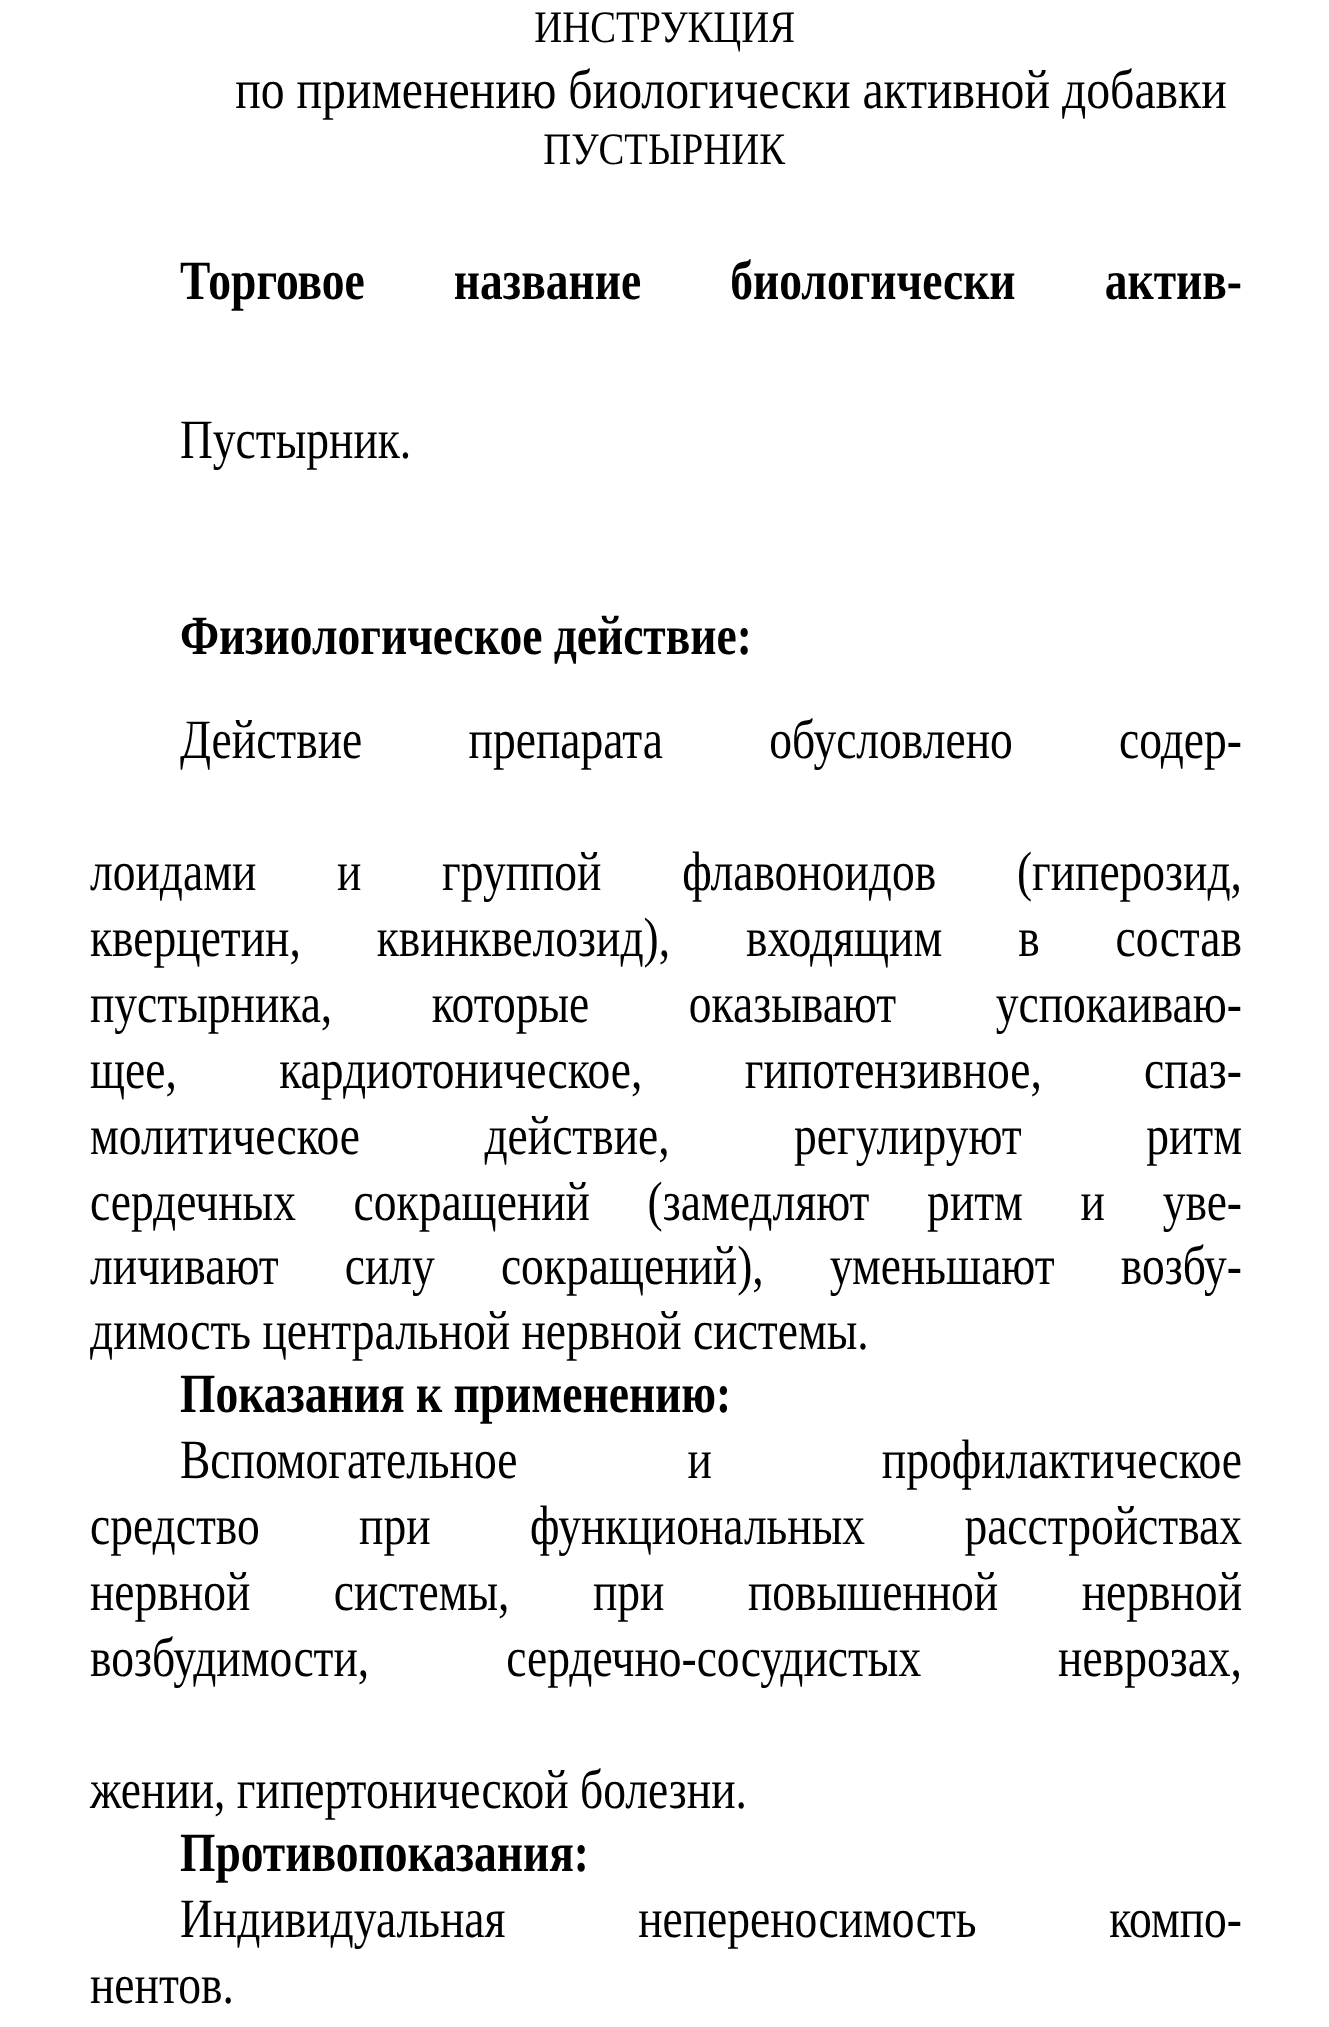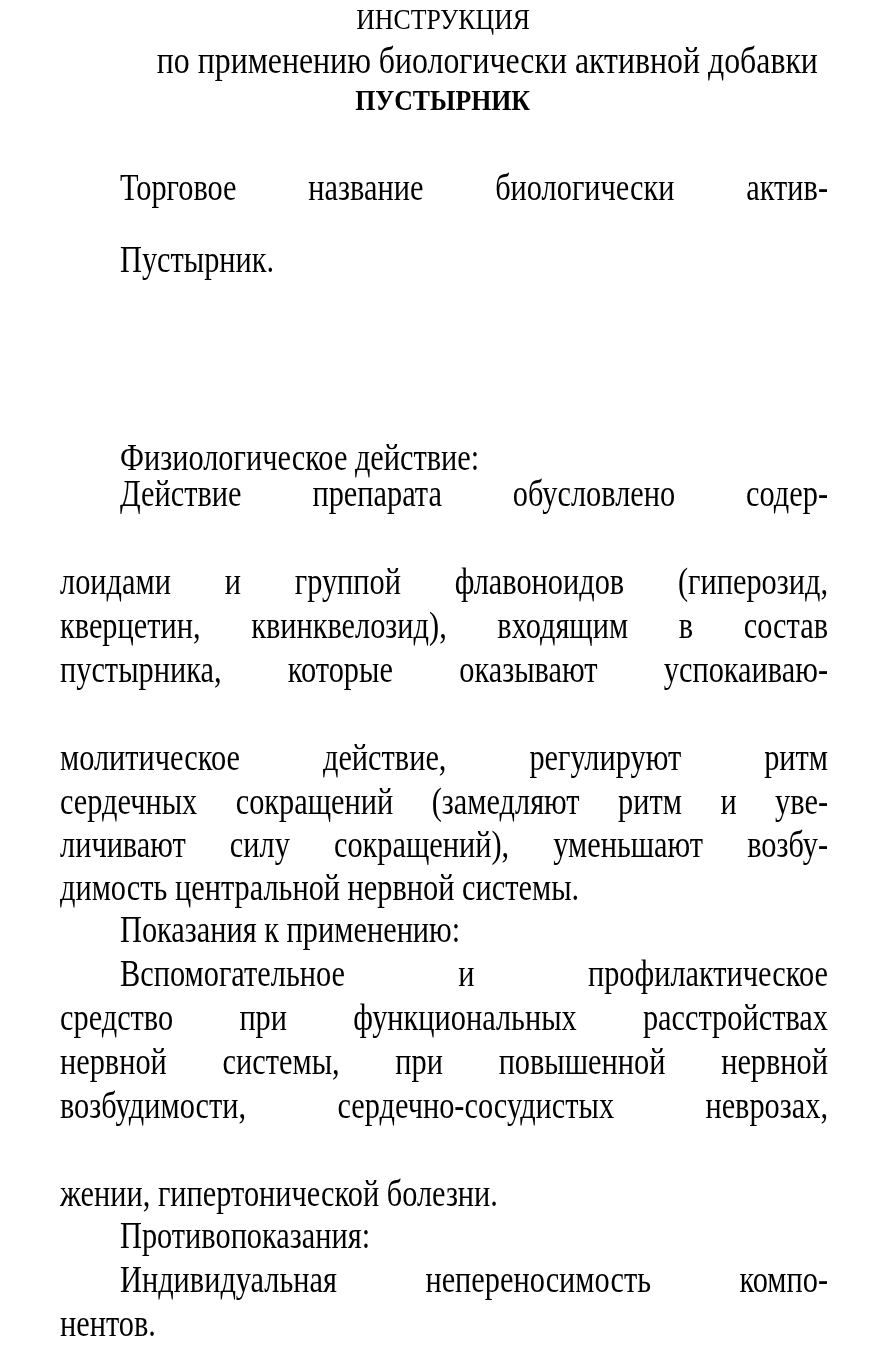--- a/index.html
+++ b/index.html
@@ -29,21 +29,21 @@
       text-align: center;
       white-space: nowrap;
     }
     .hdr span {
       display: inline-block;
       transform: scaleX(0.86);
       transform-origin: center top;
     }
     .hdr-title { top: 4px; font-size: 30px; line-height: 30px; }
     .hdr-sub { top: 46px; font-size: 37px; line-height: 30px; margin-left: 44px; }
-    .hdr-name { top: 85px; font-size: 30px; line-height: 30px; font-weight: bold; }
+    .hdr-name { top: 85px; font-size: 30px; line-height: 30px; font-weight: normal; }
 
     .ln {
       position: absolute;
       left: 60px;
       width: 768px;
       height: 44px;
       font-size: 37px;
       line-height: 44px;
       white-space: nowrap;
     }
@@ -51,40 +51,41 @@
     .ln .inner {
       display: inline-block;
       transform-origin: left top;
       transform: scaleX(0.82);
       width: calc(100% / 0.82);
       text-align-last: justify;
       text-align: justify;
       white-space: normal;
     }
     .ln.last .inner { text-align-last: left; }
-    .ln.bold { font-weight: normal; }
+    .ln.bold { font-weight: bold; }
   </style>
 </head>
 <body>
 
 <div class="page">
 
   <div class="hdr hdr-title"><span>ИНСТРУКЦИЯ</span></div>
   <div class="hdr hdr-sub"><span>по применению биологически активной добавки</span></div>
   <div class="hdr hdr-name"><span>ПУСТЫРНИК</span></div>
 
   <div class="ln indent bold" style="top:166px"><span class="inner">Торговое название биологически актив-</span></div>
-  <div class="ln indent last" style="top:238px"><span class="inner">Пустырник.</span></div>
+  <div class="ln indent last" style="top:272px"><span class="inner">Пустырник.</span></div>
 
 
-  <div class="ln indent bold last" style="top:436px"><span class="inner">Физиологическое действие:</span></div>
+  <div class="ln indent bold last" style="top:403px"><span class="inner">Физиологическое действие:</span></div>
   <div class="ln indent" style="top:472px"><span class="inner">Действие препарата обусловлено содер-</span></div>
   <div class="ln" style="top:560px"><span class="inner">лоидами и группой флавоноидов (гиперозид,</span></div>
   <div class="ln" style="top:604px"><span class="inner">кверцетин, квинквелозид), входящим в состав</span></div>
   <div class="ln" style="top:648px"><span class="inner">пустырника, которые оказывают успокаиваю-</span></div>
+  <div class="ln" style="top:692px"><span class="inner">щее, кардиотоническое, гипотензивное, спаз-</span></div>
   <div class="ln" style="top:736px"><span class="inner">молитическое действие, регулируют ритм</span></div>
   <div class="ln" style="top:780px"><span class="inner">сердечных сокращений (замедляют ритм и уве-</span></div>
   <div class="ln" style="top:823px"><span class="inner">личивают силу сокращений), уменьшают возбу-</span></div>
   <div class="ln indent bold last" style="top:908px"><span class="inner">Показания к применению:</span></div>
 
   <div class="ln last" style="top:866px"><span class="inner">димость центральной нервной системы.</span></div>
   <div class="ln indent" style="top:952px"><span class="inner">Вспомогательное и профилактическое</span></div>
   <div class="ln" style="top:996px"><span class="inner">средство при функциональных расстройствах</span></div>
   <div class="ln" style="top:1040px"><span class="inner">нервной системы, при повышенной нервной</span></div>
   <div class="ln" style="top:1084px"><span class="inner">возбудимости, сердечно-сосудистых неврозах,</span></div>

